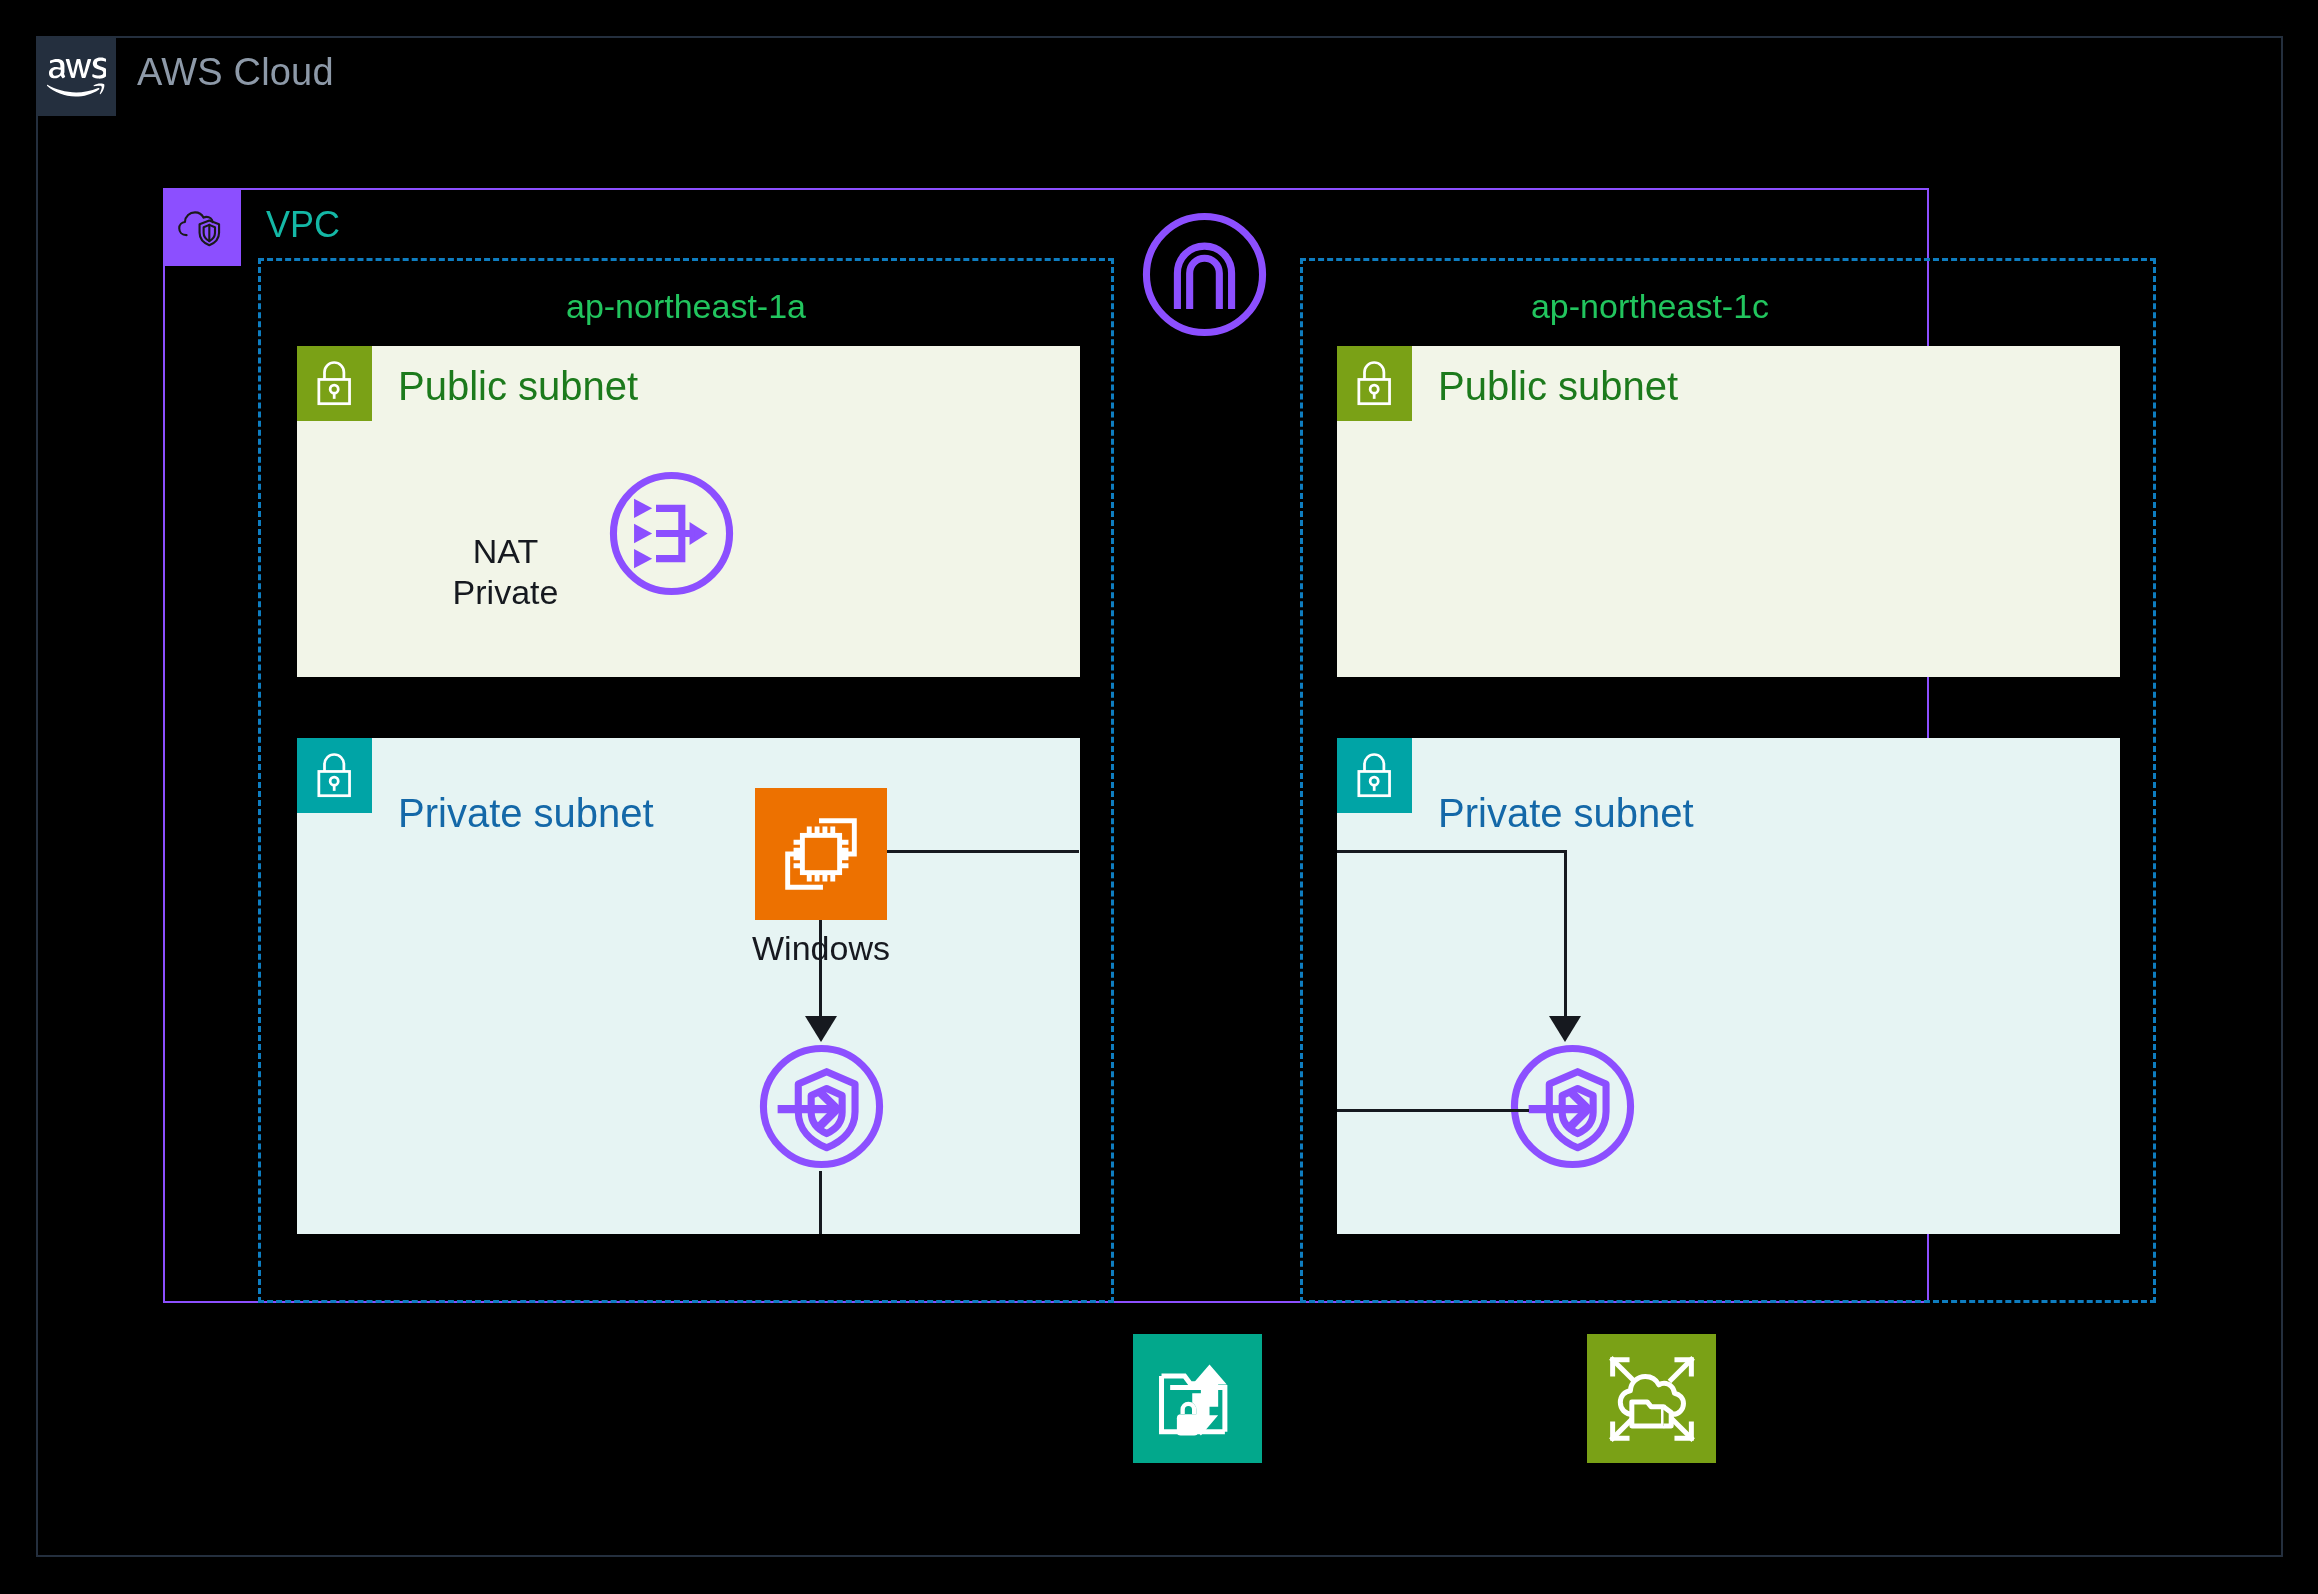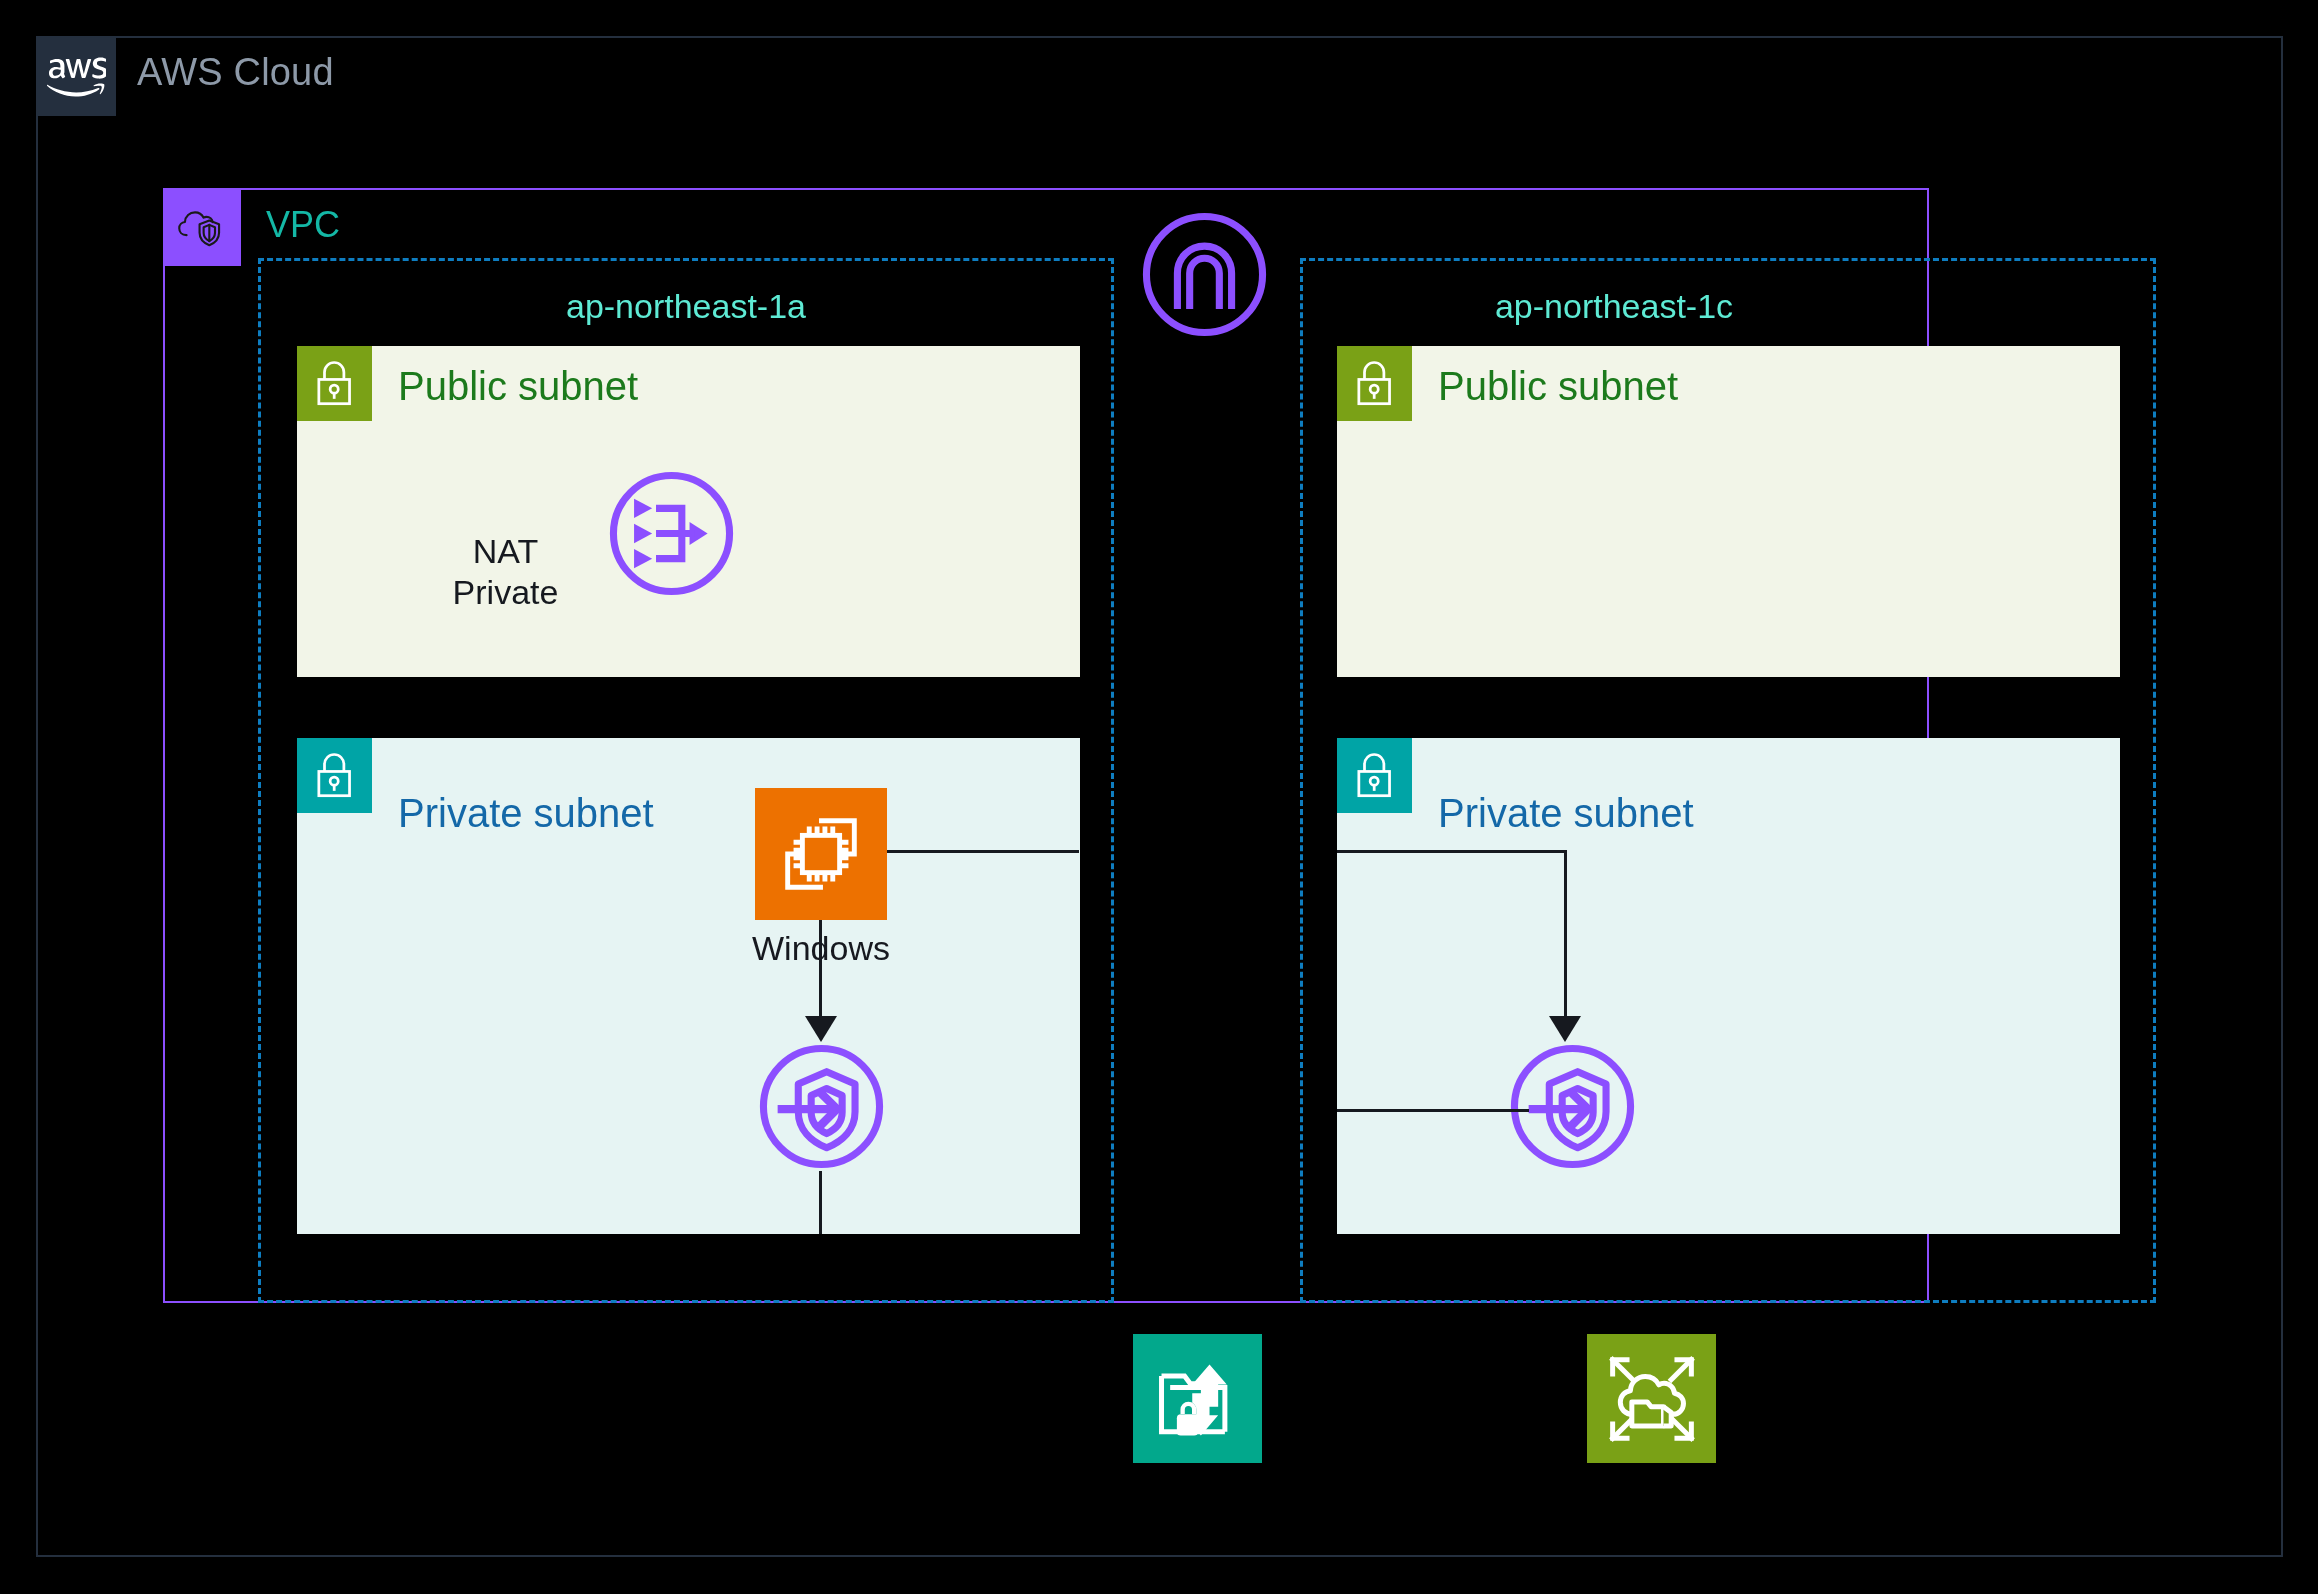--- a/index.html
+++ b/index.html
@@ -69,26 +69,26 @@
   .az-frame {
     border: 3.3px dashed #0E7DC0;
     top: 258px;
     height: 1045px;
   }
   #az-left  { left: 258px;  width: 856px; }
   #az-right { left: 1300px; width: 856px; }
   .az-label {
     top: 287px;
     font-size: 34px;
-    color: #5eead4;
+    color: #22c55e;
     text-align: center;
     white-space: nowrap;
   }
   #az-left-label  { left: 258px;  width: 856px; }
-  #az-right-label { left: 1264px; width: 700px; }
+  #az-right-label { left: 1300px; width: 700px; }
 
   
   .subnet {
     height: 331px;
   }
   .subnet-public  { background: #F2F5E8; }
   .subnet-private { background: #E6F4F3; }
 
   #subnet-pub-left   { left: 297px;  top: 346px;  width: 783px; }
   #subnet-pub-right  { left: 1337px; top: 346px;  width: 783px; }

